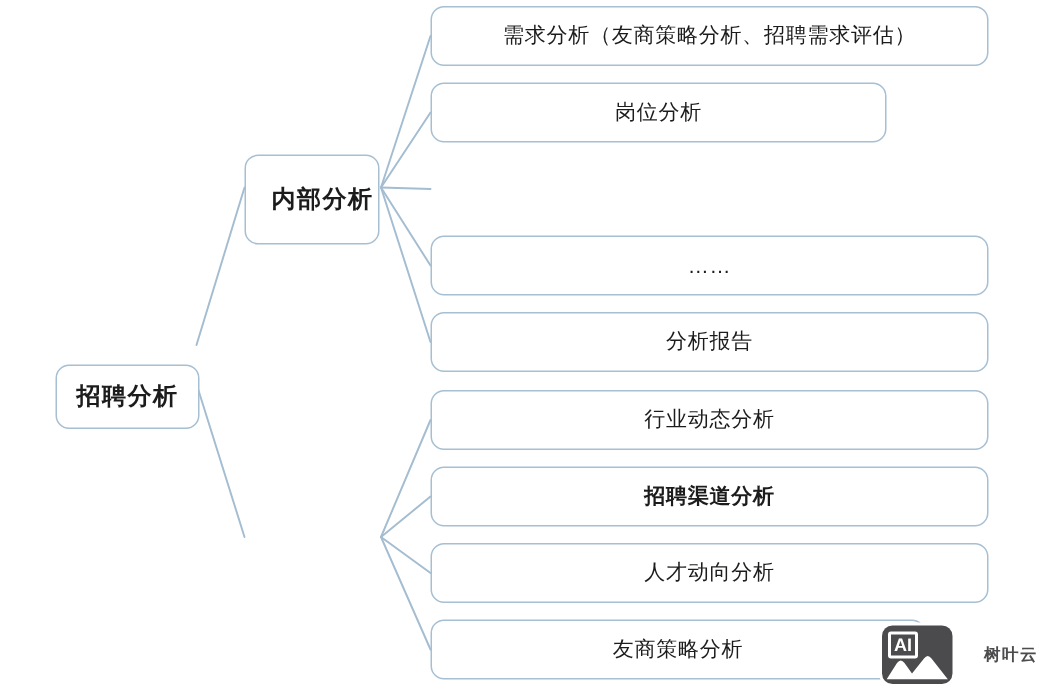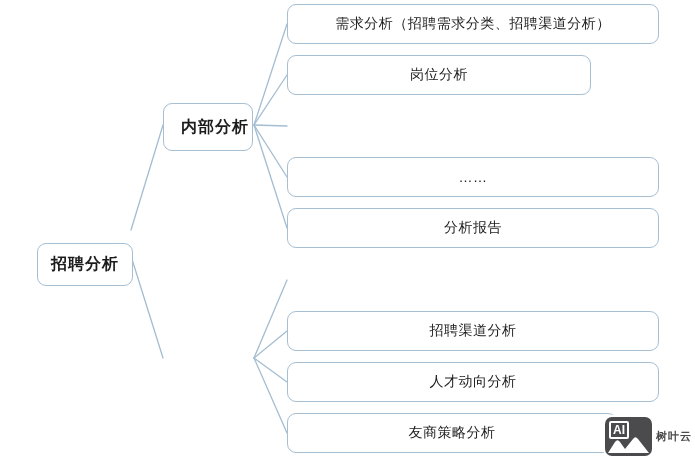--- a/index.html
+++ b/index.html
@@ -41,21 +41,21 @@
   .node.leaf-node {
     font-size: 14px;
     letter-spacing: 0.5px;
   }
   .watermark {
     position: absolute;
     right: 3px;
     bottom: 7px;
     display: flex;
     align-items: center;
-    gap: 4px;
+    gap: 21px;
     z-index: 5;
   }
   .wm-icon {
     position: relative;
     width: 47px;
     height: 39px;
     background: #4b4b4d;
     border-radius: 7px;
     box-shadow: 0 0 0 2px #ffffff;
   }
@@ -101,39 +101,42 @@
       <line x1="254" y1="358" x2="287" y2="331"></line>
       <line x1="254" y1="358" x2="287" y2="382"></line>
       <line x1="254" y1="358" x2="287" y2="433"></line>
     </g>
   </svg>
 
   <div class="node branch-node" style="left:37px; top:222px; width:96px; height:43px;margin-top:21px;">
     <span>招聘分析</span>
   </div>
 
-  <div class="node branch-node" style="left:163px; top:103px; width:90px; height:48px;padding-left:14px;">
+  <div class="node branch-node" style="left:163px; top:103px; width:90px; height:60px;padding-left:14px;">
     <span>内部分析</span>
   </div>
 
 
   <div class="node leaf-node" style="left:287px; top:4px;   width:372px; height:40px;">
-    <span>需求分析（招聘需求分类、招聘渠道分析）</span>
+    <span>需求分析（友商策略分析、招聘需求评估）</span>
   </div>
   <div class="node leaf-node" style="left:287px; top:55px;  width:304px; height:40px;">
     <span>岗位分析</span>
   </div>
   <div class="node leaf-node" style="left:287px; top:157px; width:372px; height:40px;">
     <span>……</span>
   </div>
   <div class="node leaf-node" style="left:287px; top:208px; width:372px; height:40px;">
     <span>分析报告</span>
   </div>
 
-  <div class="node leaf-node" style="left:287px; top:311px; width:372px; height:40px;">
+  <div class="node leaf-node" style="left:287px; top:260px; width:372px; height:40px;">
+    <span>行业动态分析</span>
+  </div>
+  <div class="node leaf-node" style="left:287px; top:311px; width:372px; height:40px;font-weight:bold;">
     <span>招聘渠道分析</span>
   </div>
   <div class="node leaf-node" style="left:287px; top:362px; width:372px; height:40px;">
     <span>人才动向分析</span>
   </div>
   <div class="node leaf-node" style="left:287px; top:413px; width:330px; height:40px;">
     <span>友商策略分析</span>
   </div>
 
   <div class="watermark">

